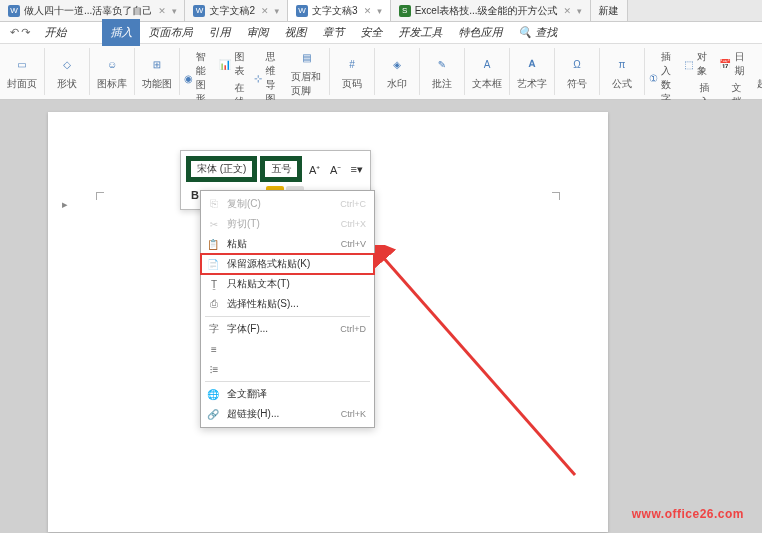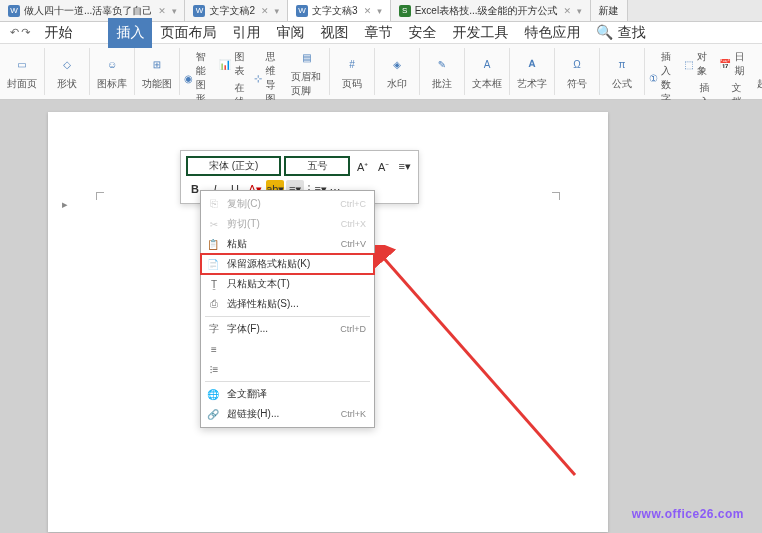--- a/index.html
+++ b/index.html
@@ -6,41 +6,41 @@
     body { width: 762px; height: 533px; background: #fff; overflow: hidden; position: relative; font-size: 11px; color: #333; }
     
     .tabs-bar { display: flex; height: 22px; background: #e8e8e8; border-bottom: 1px solid #ccc; }
     .doc-tab { display: flex; align-items: center; padding: 0 8px; border-right: 1px solid #ccc; background: #f5f5f5; font-size: 10px; gap: 4px; white-space: nowrap; }
     .doc-tab.active { background: #fff; }
     .doc-tab .wicon { width: 12px; height: 12px; background: #4a7ebb; color: #fff; font-size: 8px; text-align: center; line-height: 12px; border-radius: 2px; }
     .doc-tab .xicon { width: 12px; height: 12px; background: #2e7d32; color: #fff; font-size: 8px; text-align: center; line-height: 12px; border-radius: 2px; }
     .doc-tab .close { color: #999; font-size: 9px; margin-left: 2px; }
     
     .menu-bar { display: flex; height: 22px; align-items: center; background: #fff; border-bottom: 1px solid #ddd; padding-left: 4px; }
-    .menu-item { padding: 6px 8px; font-size: 14px; cursor: pointer; }
+    .menu-item { padding: 6px 8px; font-size: 11px; cursor: pointer; font-style: italic; }
     .menu-item.active { background: #4a7ebb; color: #fff; margin-left: 28px; }
     .menu-undo { display: flex; gap: 2px; padding: 0 6px; color: #666; }
     
     .ribbon { display: flex; height: 56px; background: #fafafa; border-bottom: 1px solid #ccc; padding: 4px 0; }
     .ribbon-group { display: flex; flex-direction: column; align-items: center; justify-content: center; padding: 0 6px; border-right: 1px solid #e0e0e0; }
     .ribbon-big { display: flex; flex-direction: column; align-items: center; gap: 1px; font-size: 10px; color: #555; cursor: pointer; min-width: 32px; }
     .ribbon-big .ico { width: 24px; height: 24px; display: flex; align-items: center; justify-content: center; color: #4a7ebb; }
     .ribbon-small { display: flex; align-items: center; gap: 3px; font-size: 10px; color: #555; cursor: pointer; }
     .ribbon-small .ico { width: 14px; height: 14px; display: flex; align-items: center; justify-content: center; color: #4a7ebb; }
     .ribbon-col { display: flex; flex-direction: column; gap: 3px; padding: 2px 4px; }
     
     .doc-area { position: relative; background: #d0d0d0; height: 433px; padding: 12px 0 0 48px; }
     .page { width: 560px; height: 420px; background: #fff; box-shadow: 0 1px 3px rgba(0,0,0,0.2); position: relative; }
     .page-corner-tl { position: absolute; top: 80px; left: 48px; width: 8px; height: 8px; border-left: 1px solid #aaa; border-top: 1px solid #aaa; }
     .page-corner-tr { position: absolute; top: 80px; right: 48px; width: 8px; height: 8px; border-right: 1px solid #aaa; border-top: 1px solid #aaa; }
     .page-marker { position: absolute; left: 14px; top: 86px; width: 14px; height: 14px; color: #888; }
     
     .float-toolbar { position: absolute; left: 180px; top: 150px; background: #fff; border: 1px solid #bbb; box-shadow: 0 2px 6px rgba(0,0,0,0.15); padding: 3px; }
     .ft-row1 { display: flex; align-items: center; gap: 3px; padding: 2px; }
-    .ft-select { border: 2px solid #14532d; font-size: 10px; padding: 1px 21px; background: #fff; }
+    .ft-select { border: 5px solid #14532d; font-size: 10px; padding: 1px 6px; background: #fff; }
     .ft-btn { width: 18px; height: 18px; display: flex; align-items: center; justify-content: center; font-size: 11px; cursor: pointer; border-radius: 2px; }
     .ft-row2 { display: flex; align-items: center; gap: 2px; padding: 2px; }
     .ft-row2 .ft-btn { border: 1px solid transparent; }
     .ft-highlight { background: #e0e0e0; border: 1px solid #aaa; }
     
     .context-menu { position: absolute; left: 200px; top: 190px; width: 175px; background: #fff; border: 1px solid #aaa; box-shadow: 0 2px 8px rgba(0,0,0,0.2); padding: 3px 0; }
     .cm-item { display: flex; align-items: center; height: 20px; padding: 0 8px 0 6px; font-size: 10px; cursor: pointer; gap: 6px; }
     .cm-item.disabled { color: #aaa; }
     .cm-item .cm-ico { width: 14px; height: 14px; display: flex; align-items: center; justify-content: center; color: #666; flex-shrink: 0; }
     .cm-item.disabled .cm-ico { color: #ccc; }
@@ -48,21 +48,21 @@
     .cm-item .cm-shortcut { color: #888; font-size: 9px; }
     .cm-item.disabled .cm-shortcut { color: #ccc; }
     .cm-sep { height: 1px; background: #ddd; margin: 2px 4px; }
     .cm-item.boxed { outline: 2px solid #e53935; outline-offset: -1px; }
     
     .arrow-svg { position: absolute; left: 375px; top: 245px; pointer-events: none; }
     
     .watermark { position: absolute; right: 18px; bottom: 12px; text-align: right; }
     .wm-top { font-size: 20px; font-weight: bold; color: #2a5599; }
     .wm-top .o1 { color: #e67817; }
-    .wm-bot { font-size: 12px; font-weight: bold; color: #8b5cf6; letter-spacing: 0.5px; }
+    .wm-bot { font-size: 12px; font-weight: bold; color: #ef4444; letter-spacing: 0.5px; }
     .wm-logo { display: inline-block; width: 24px; height: 24px; background: #e67817; border-radius: 4px; vertical-align: middle; margin-right: 4px; position: relative; }
     .wm-logo::after { content: ""; position: absolute; left: 6px; top: 5px; width: 10px; height: 12px; background: #fff; border-radius: 1px; }
   </style>
 </head>
 <body>
 
 <div class="tabs-bar">
   <div class="doc-tab">
     <span class="wicon">W</span>
     <span>做人四十一道...活辜负了自己</span>

